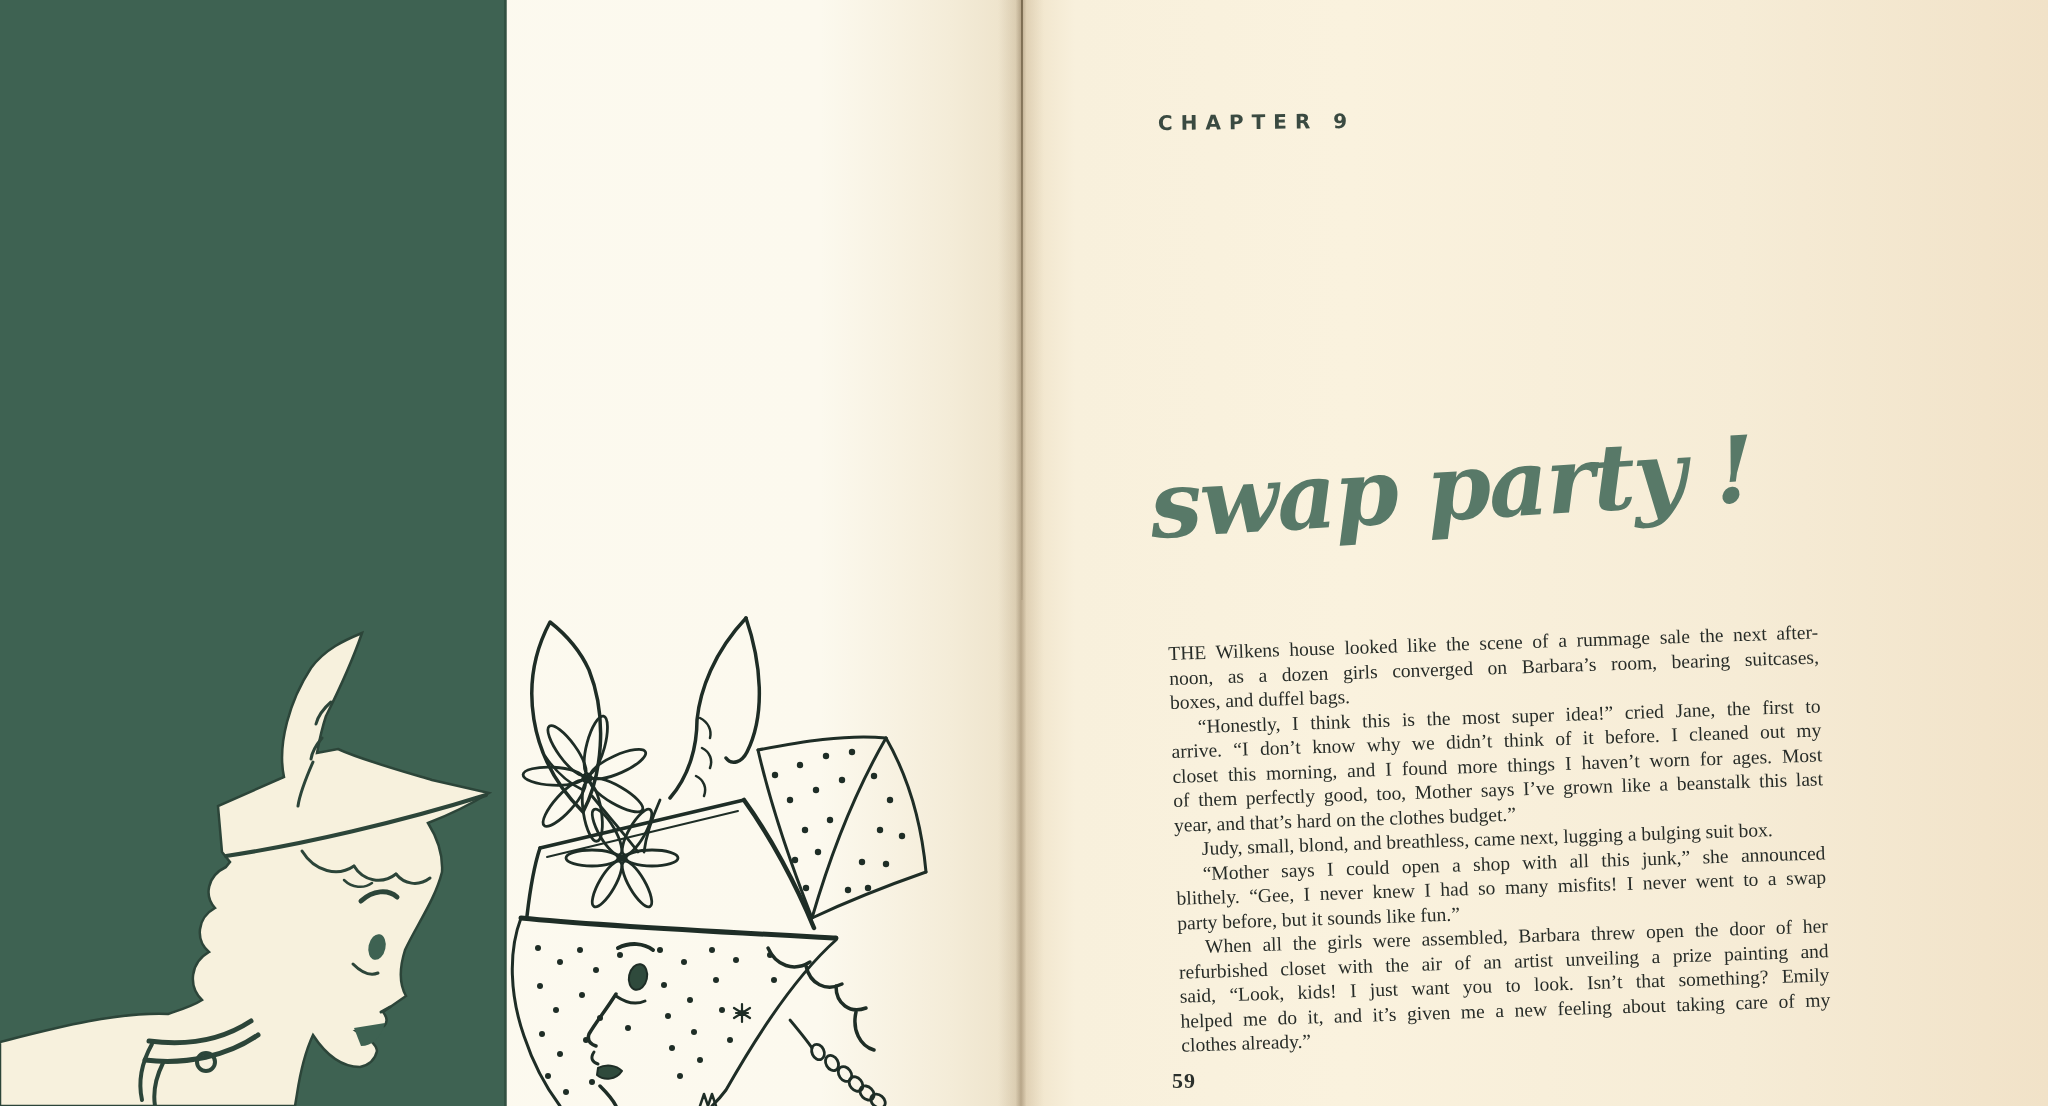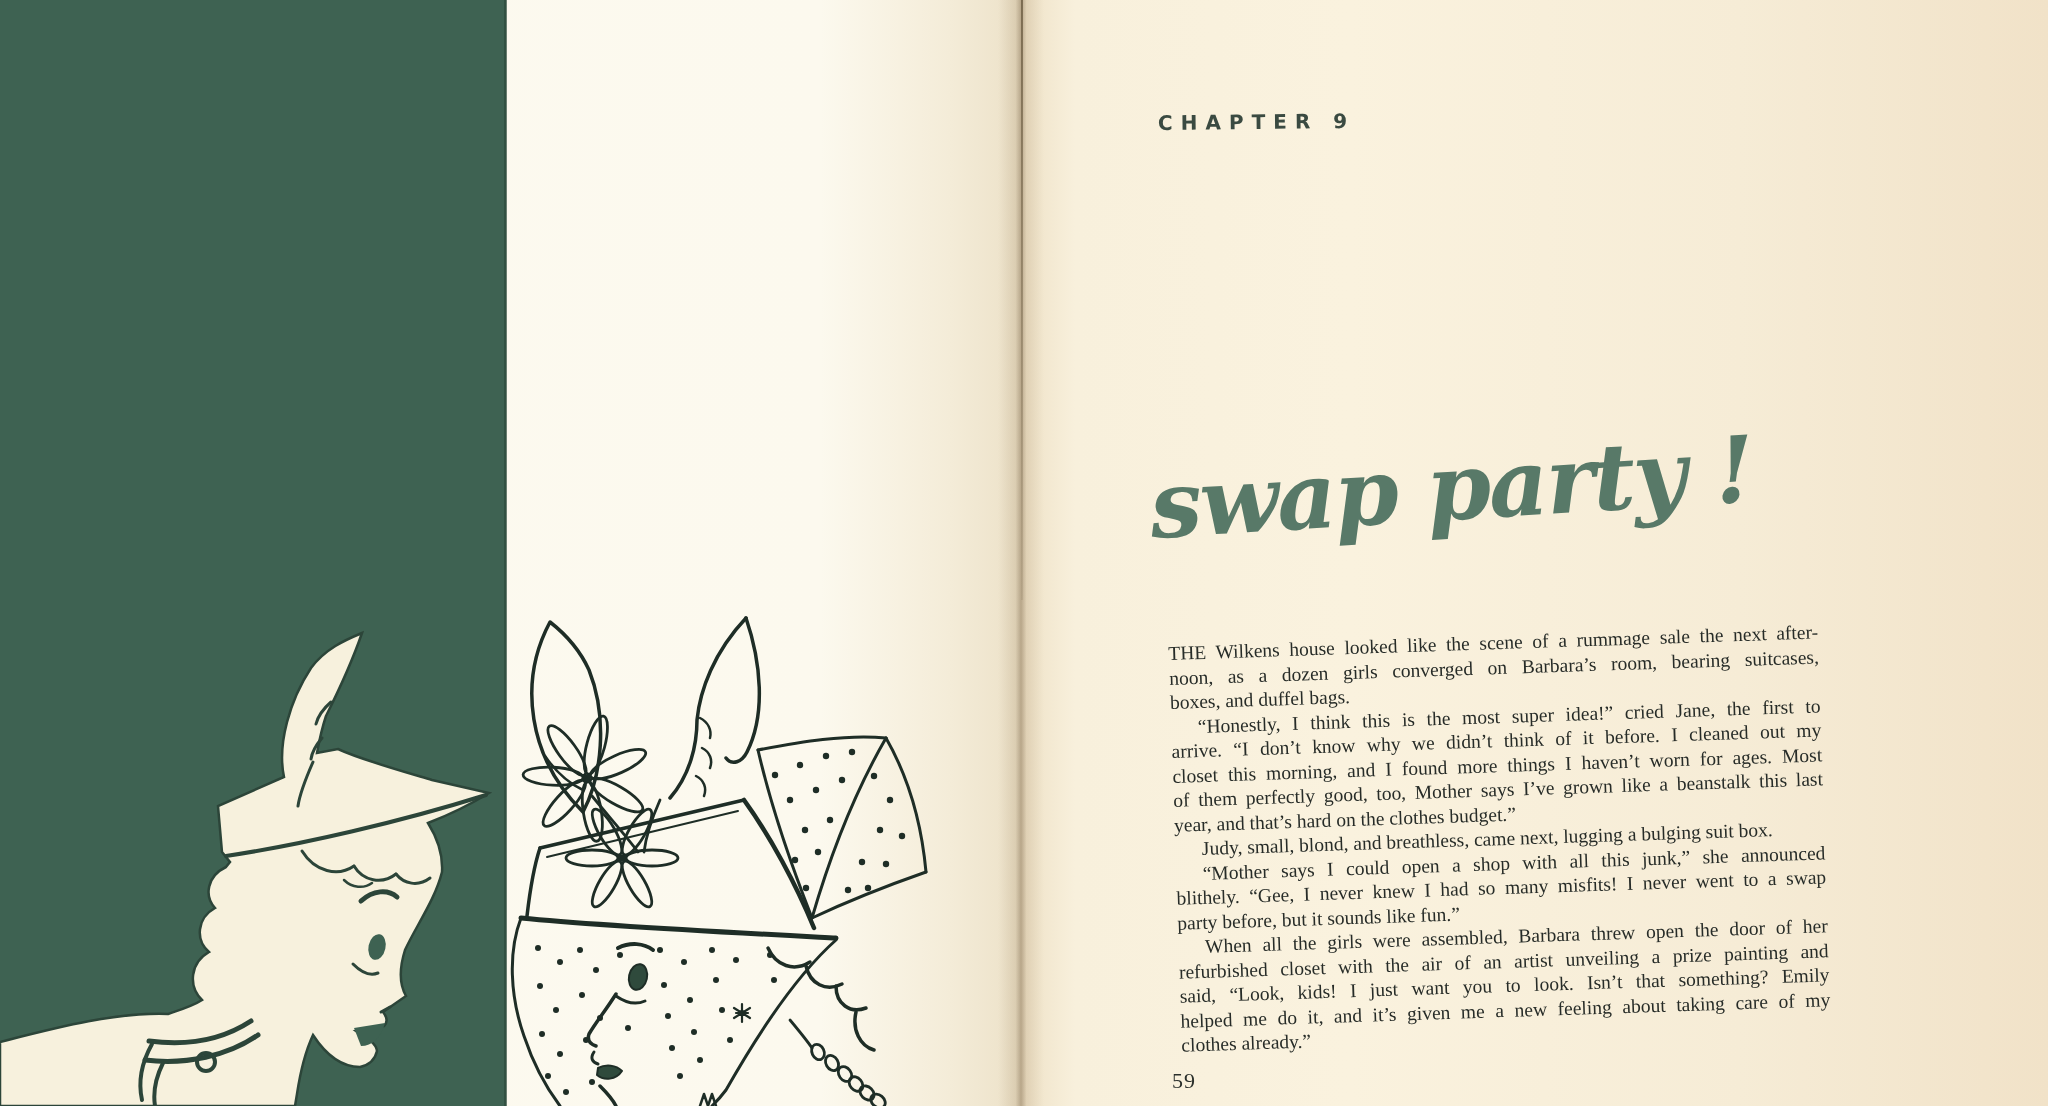--- a/index.html
+++ b/index.html
@@ -46,21 +46,21 @@
   .body-text {
     position:absolute; left:148px; top:642px; width:650px;
     transform:rotate(-1.9deg); transform-origin:0 0;
     color:#272c28; font-size:19.5px; line-height:24.5px;
   }
   .body-text .line { text-align:justify; text-align-last:justify; white-space:normal; }
   .body-text .line.last { text-align-last:left; }
   .body-text .line.indent { text-indent:27px; }
   .page-number {
     position:absolute; left:152px; top:1068px;
-    font-size:22px; font-weight:normal; color:#2b302c; letter-spacing:1px;
+    font-size:22px; font-weight:bold; color:#2b302c; letter-spacing:1px;
   }
 </style>
 </head>
 <body>
 
 <div class="spread">
 
   <div class="page left">
     <svg class="illu" width="1020" height="1106" viewBox="0 0 1020 1106">
 

